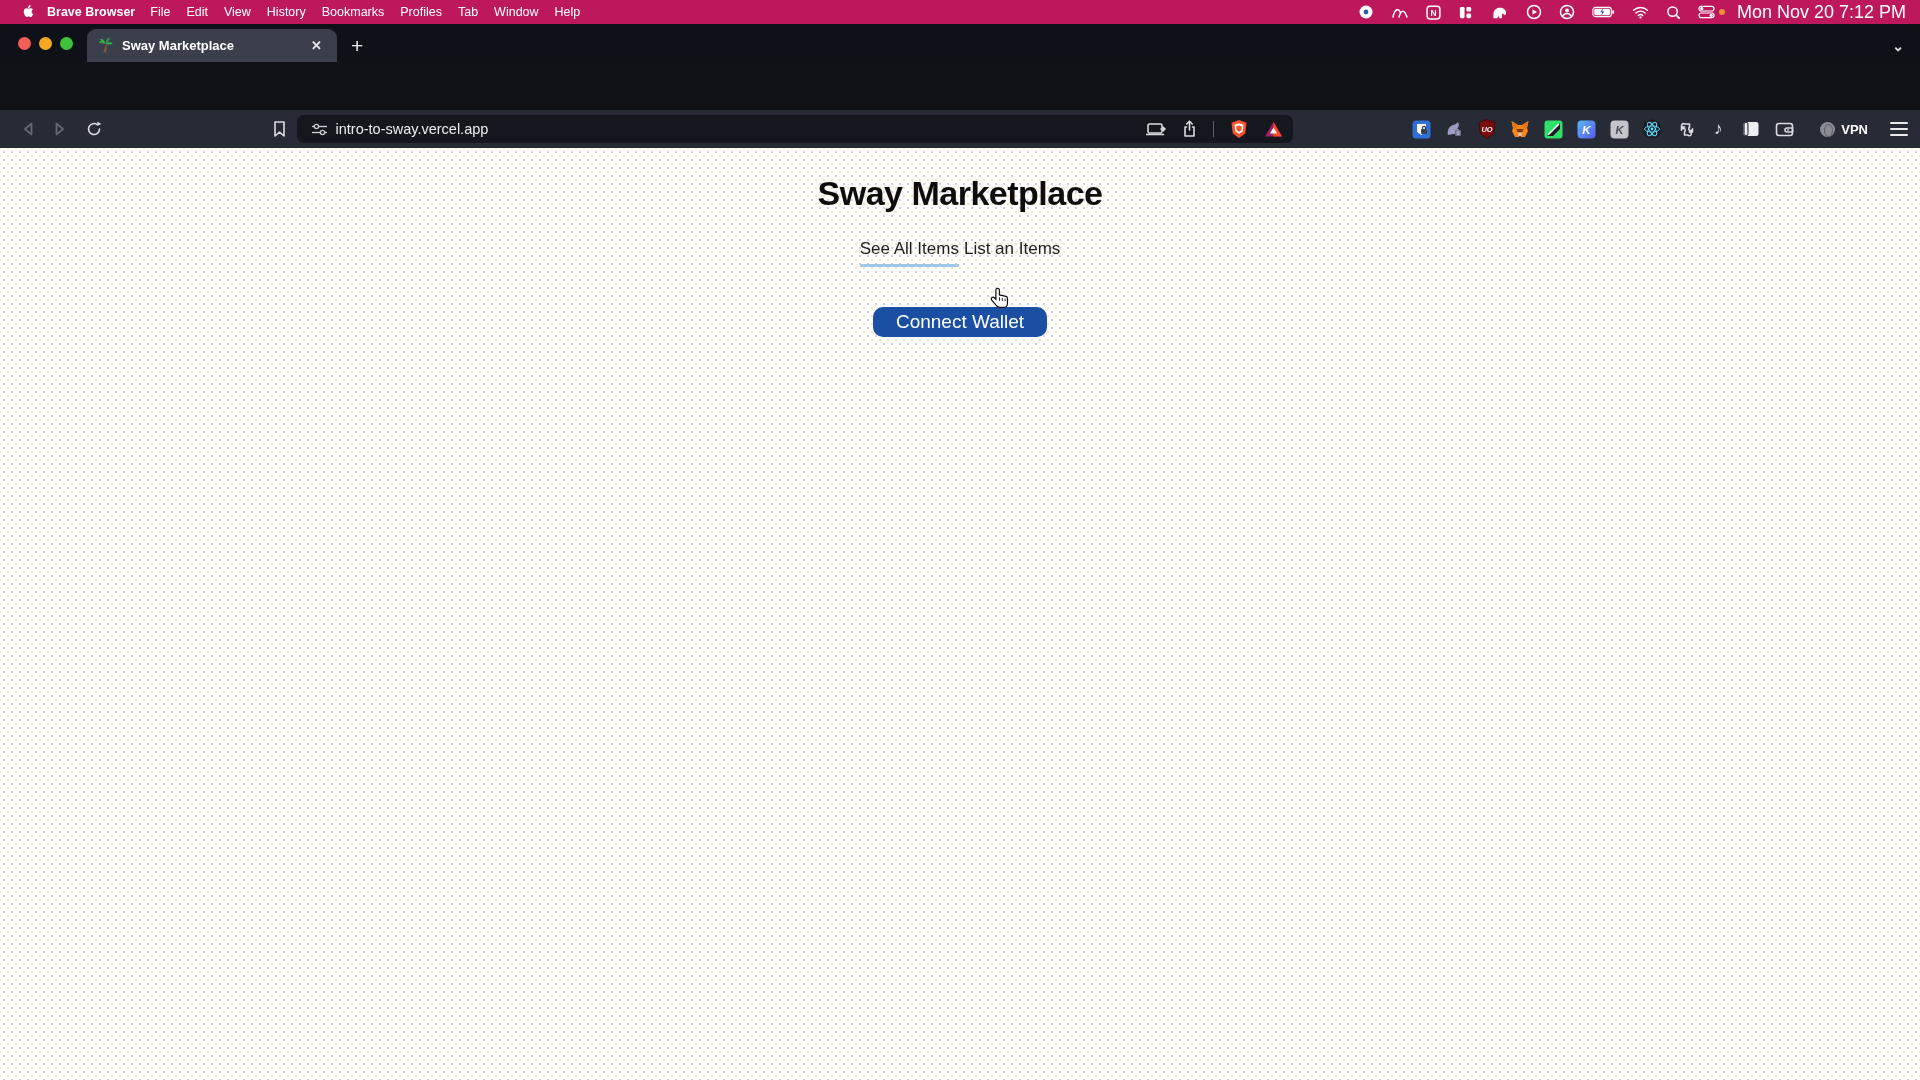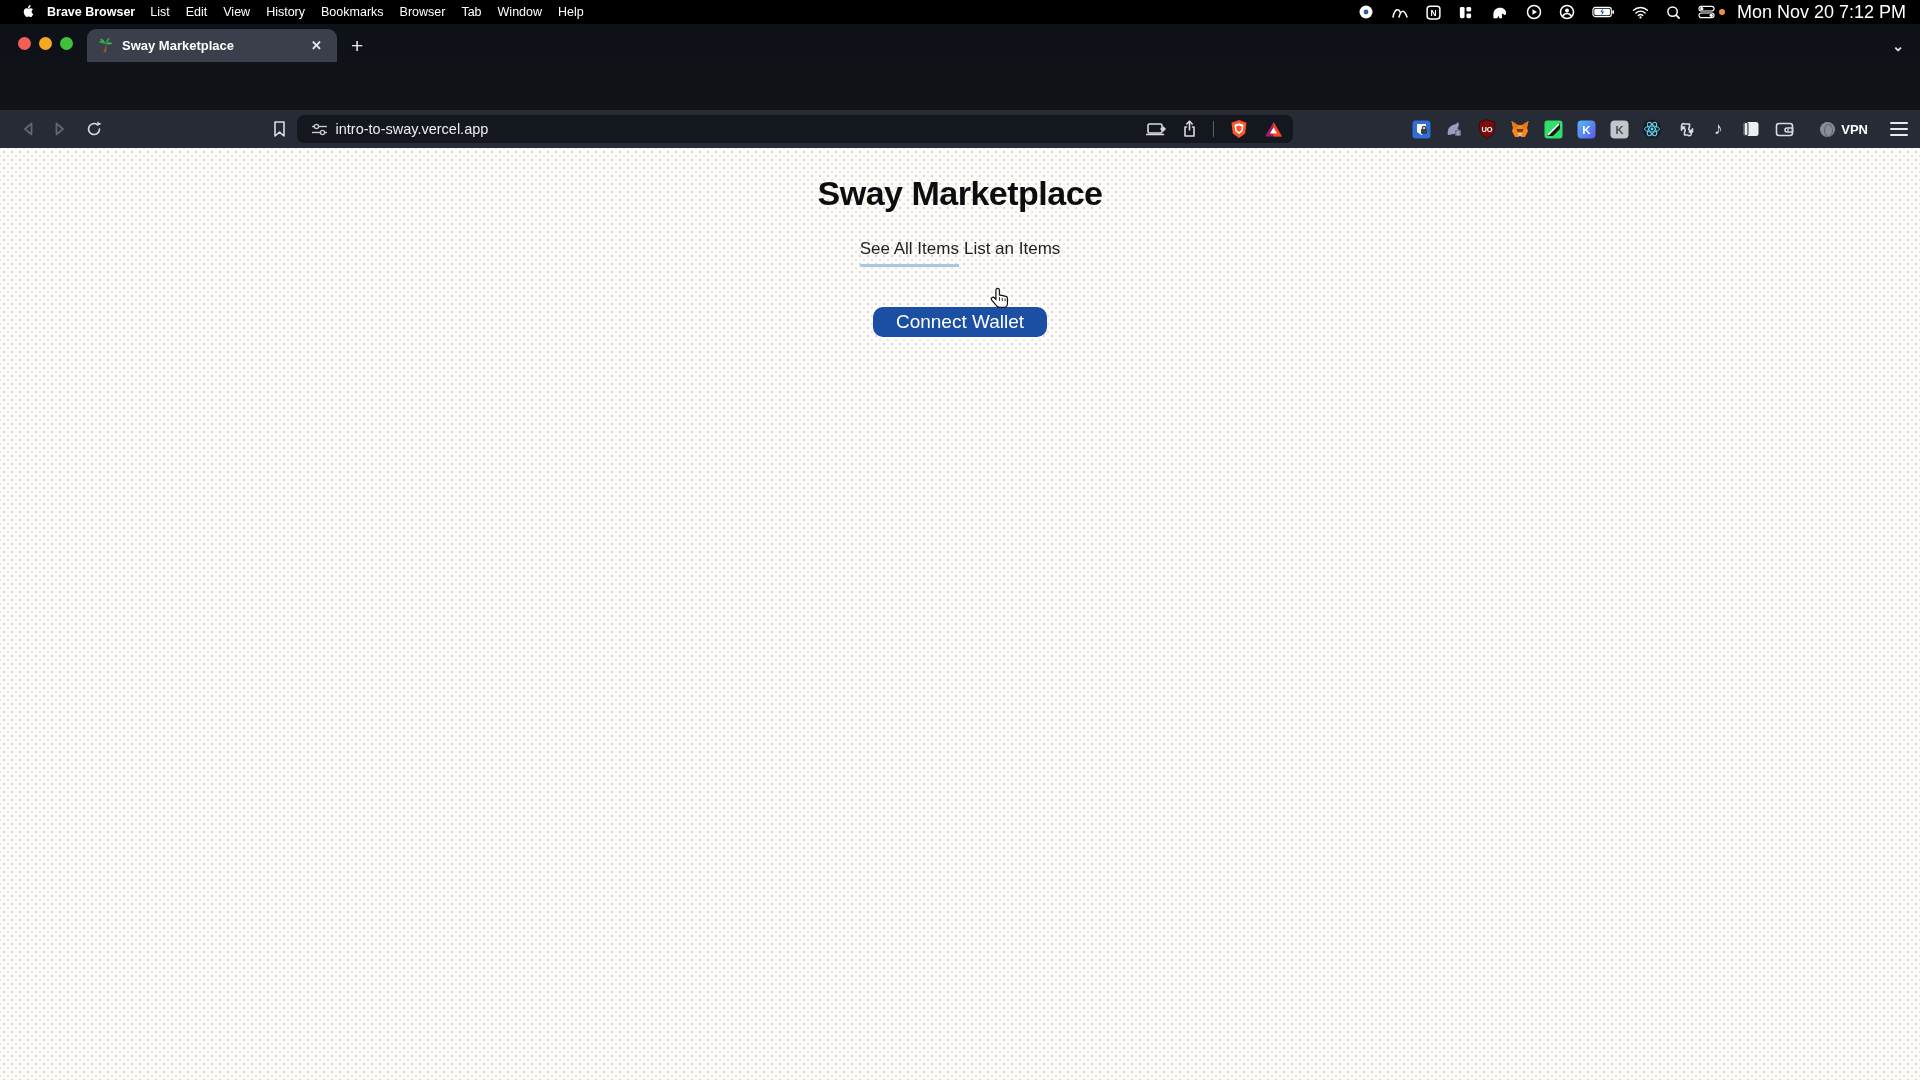--- a/index.html
+++ b/index.html
@@ -1,20 +1,20 @@
 <!DOCTYPE html>
 <html><head>
 <meta charset="utf-8">
 <style>
   * { margin:0; padding:0; box-sizing:border-box; }
   html,body { width:1920px; height:1080px; overflow:hidden; background:#101218;
               font-family:"Liberation Sans", sans-serif; }
 
   
-  .menubar { height:24px; background:#000000; display:flex; align-items:center;
+  .menubar { height:24px; background:#be185d; display:flex; align-items:center;
              color:#fff; font-size:12.5px; padding:0 14px; }
   .menubar .apple { width:26px; display:flex; justify-content:center; }
   .menubar .appname { font-weight:bold; margin:0 7px; }
   .menu-item { margin:0 8px; white-space:nowrap; }
   .menubar .spacer { flex:1; }
   .status-icons { display:flex; align-items:center; gap:17px; margin-right:12px; }
   .status-icons svg { display:block; }
   .orange-dot { width:6px; height:6px; border-radius:50%; background:#e8923a; margin-left:-8px; }
   .clock { font-size:18px; white-space:nowrap; }
 
@@ -36,21 +36,21 @@
   .toolbar { height:38px; background:#272b35; display:flex; align-items:center; padding:0 12px;margin-top:48px; }
   .nav-btn { margin:0 9px; display:flex; }
   .tool-gap { width:150px; }
   .bm { margin:0 10px; display:flex; }
   .urlbar { width:1000px; height:28px; background:#15171e; border-radius:7px;
             display:flex; align-items:center; padding:0 10px; }
   .urlbar .tune { margin:0 8px 0 4px; display:flex; }
   .url-text { color:#eceef1; font-size:14.5px; flex:1; white-space:nowrap; }
   .inbar-icons { display:flex; align-items:center; gap:16px; }
   .sep { width:1px; height:16px; background:#5a5e68; }
-  .ext-row { display:flex; align-items:center; gap:13px; margin-left:118px; }
+  .ext-row { display:flex; align-items:center; gap:13px; margin-left:118px;font-style:italic; }
   .ext { width:20px; height:20px; display:flex; align-items:center; justify-content:center; }
   .vpn { display:flex; align-items:center; gap:6px; margin-left:26px; color:#fff;
          font-size:13px; font-weight:bold; }
   .globe { width:15px; height:15px; border-radius:50%; background:#8a8d94; position:relative; overflow:hidden; }
   .globe:after{ content:""; position:absolute; left:4px; top:2px; width:7px; height:11px;
                 border:1px solid #5d606a; border-radius:50%; }
   .hamburger { margin-left:22px; display:flex; flex-direction:column; gap:3.5px; }
   .hamburger span{ display:block; width:18px; height:2.5px; background:#e9eaec; border-radius:2px; }
 
   
@@ -78,26 +78,26 @@
 </head>
 <body>
 
 <div class="menubar">
   <span class="apple">
     <svg width="13" height="16" viewBox="0 0 17 20">
         <path fill="#fff" d="M11.6 3.9c.6-.8 1.1-1.9.9-2.9-.9 0-2 .6-2.6 1.4-.6.7-1.1 1.8-.9 2.8 1 .1 2-.5 2.6-1.3zM13.9 9.5c0-1.9 1.6-2.8 1.6-2.8-.9-1.3-2.3-1.4-2.8-1.5-1.2-.1-2.3.7-2.9.7-.6 0-1.5-.7-2.5-.7-1.3 0-2.5.8-3.1 1.9-1.3 2.3-.3 5.7 1 7.6.6.9 1.4 1.9 2.4 1.9s1.3-.6 2.5-.6 1.5.6 2.5.6 1.7-.9 2.3-1.8c.7-1 1-2 1-2.1 0 0-2-.8-2-3.2z"></path>
       </svg>
   </span>
   <span class="appname">Brave Browser</span>
-  <span class="menu-item">List</span>
+  <span class="menu-item">File</span>
   <span class="menu-item">Edit</span>
   <span class="menu-item">View</span>
   <span class="menu-item">History</span>
   <span class="menu-item">Bookmarks</span>
-  <span class="menu-item">Browser</span>
+  <span class="menu-item">Profiles</span>
   <span class="menu-item">Tab</span>
   <span class="menu-item">Window</span>
   <span class="menu-item">Help</span>
   <span class="spacer"></span>
 
   <span class="status-icons">
     <svg width="16" height="16" viewBox="0 0 16 16">
         <circle cx="8" cy="8" r="6.5" fill="#fff"></circle>
         <circle cx="8" cy="8" r="2.4" fill="#2e5ba8"></circle>
       </svg>

